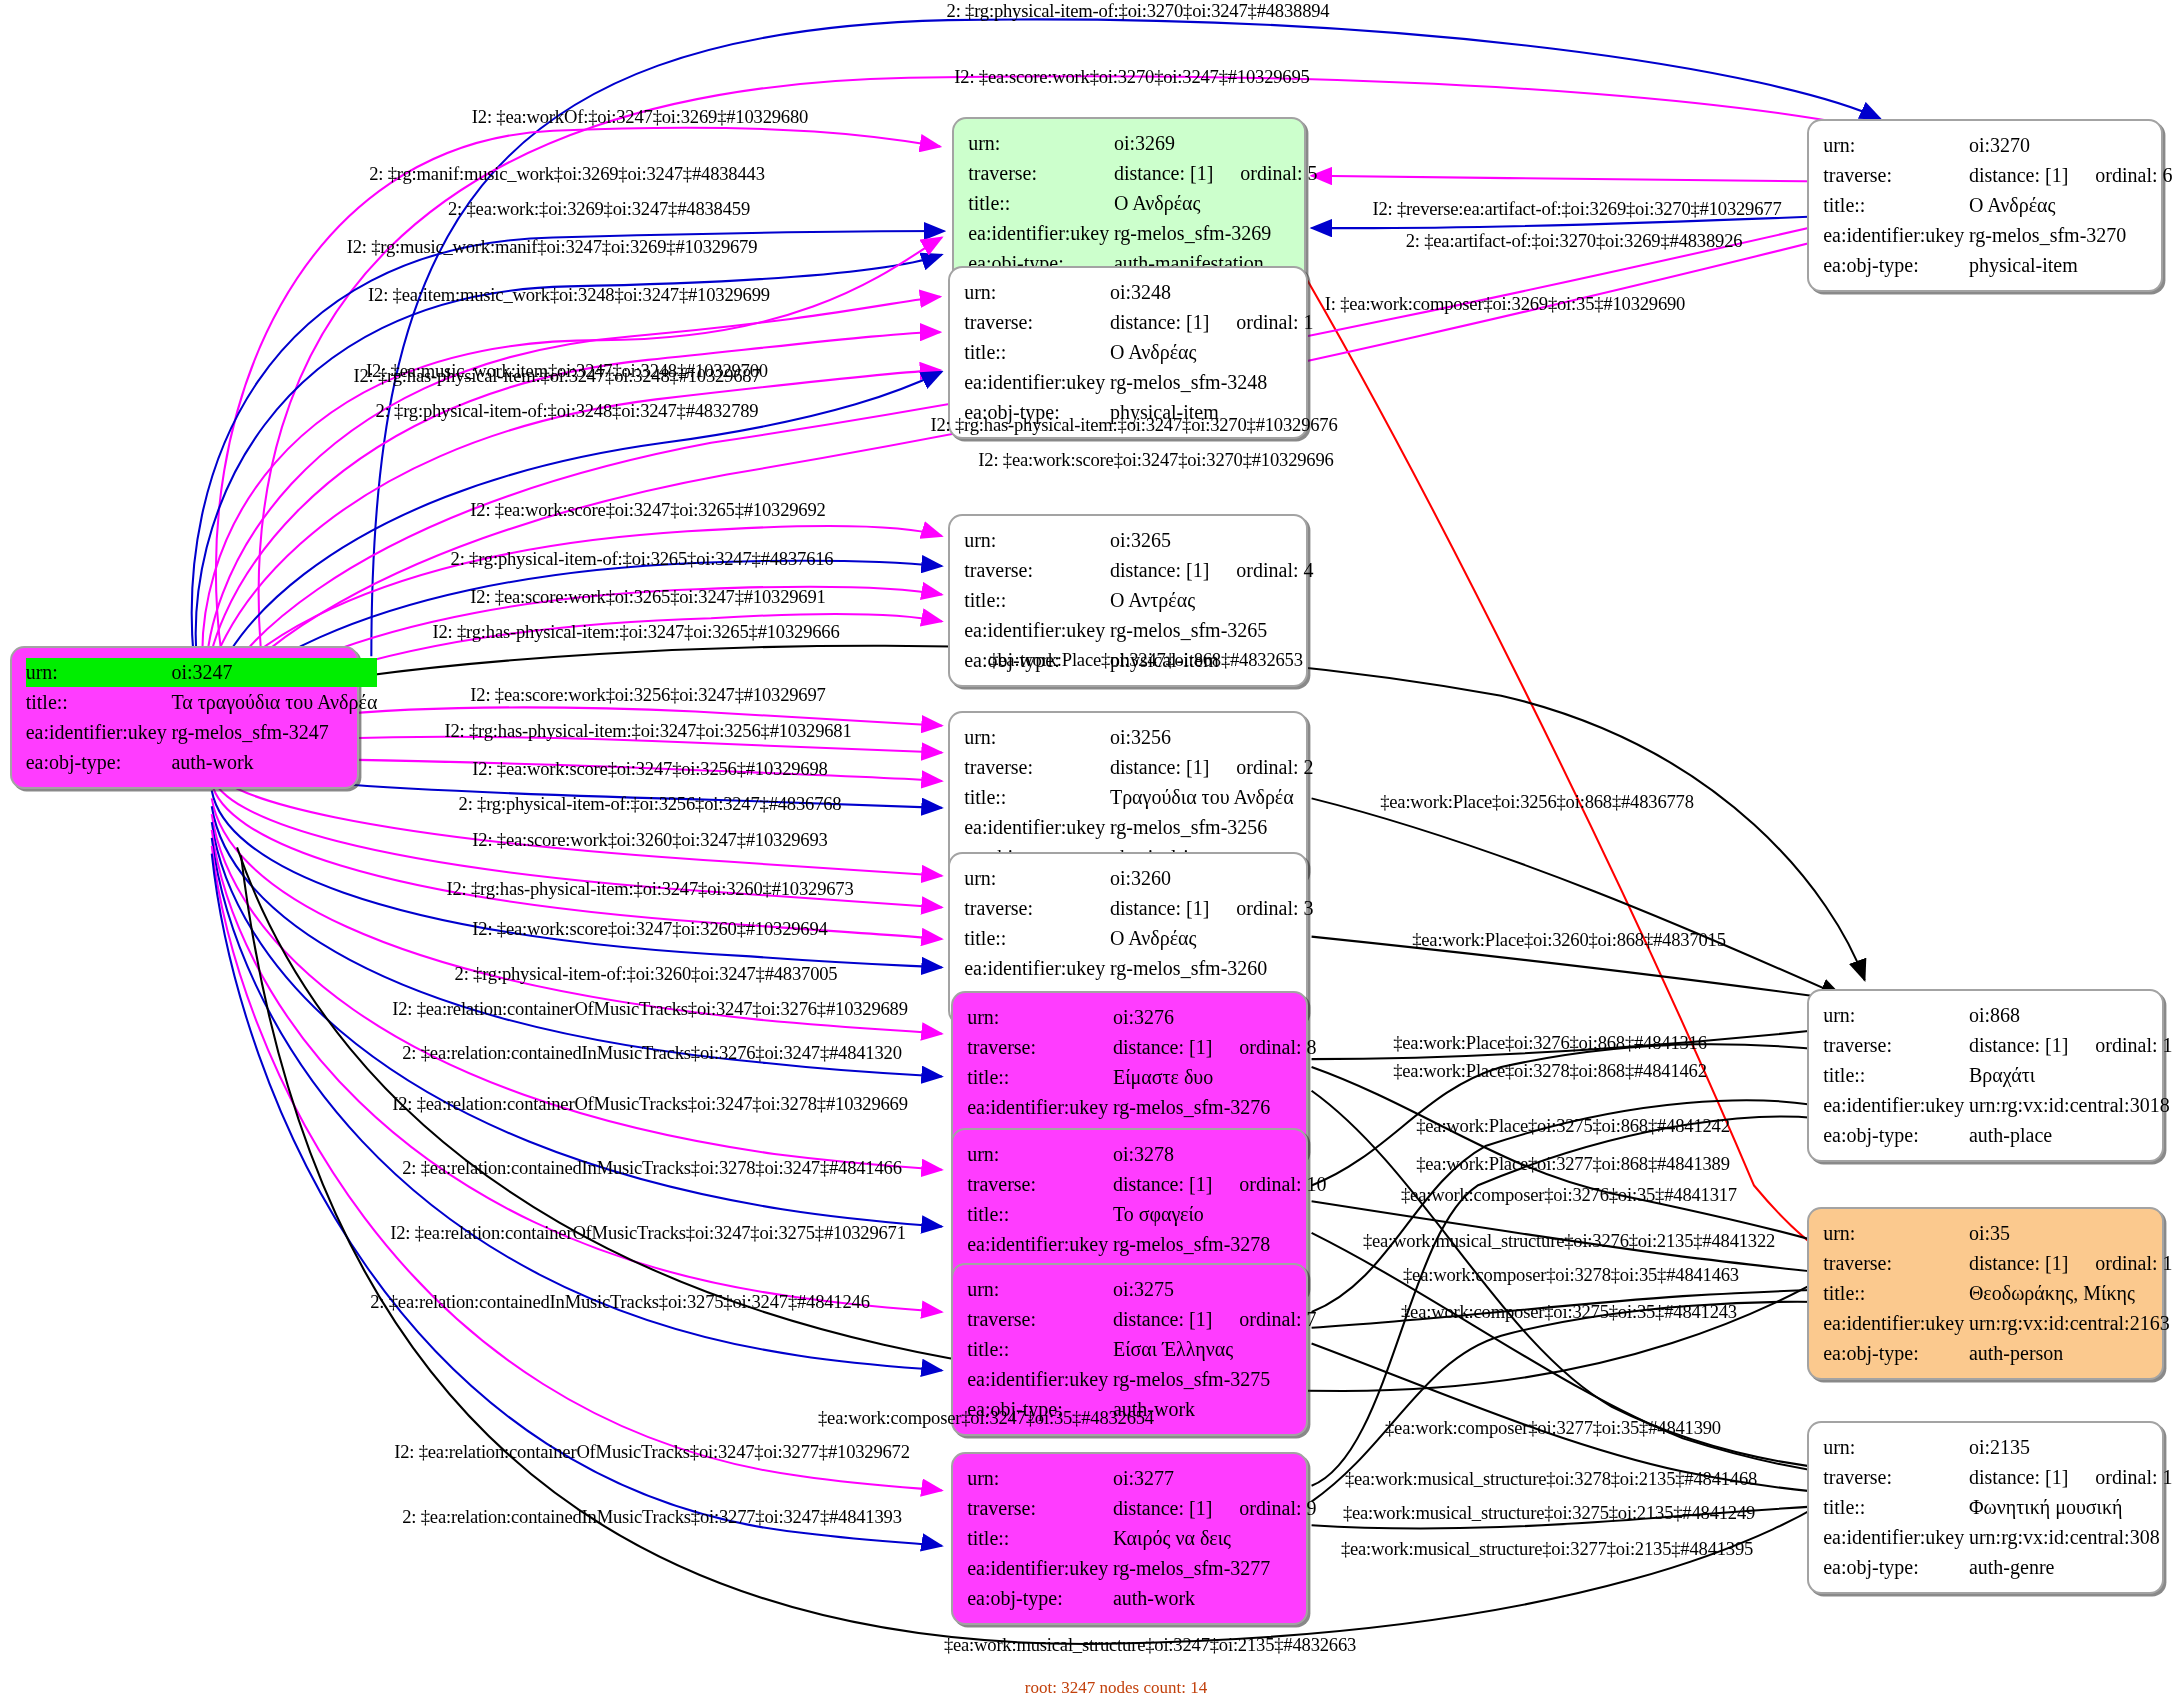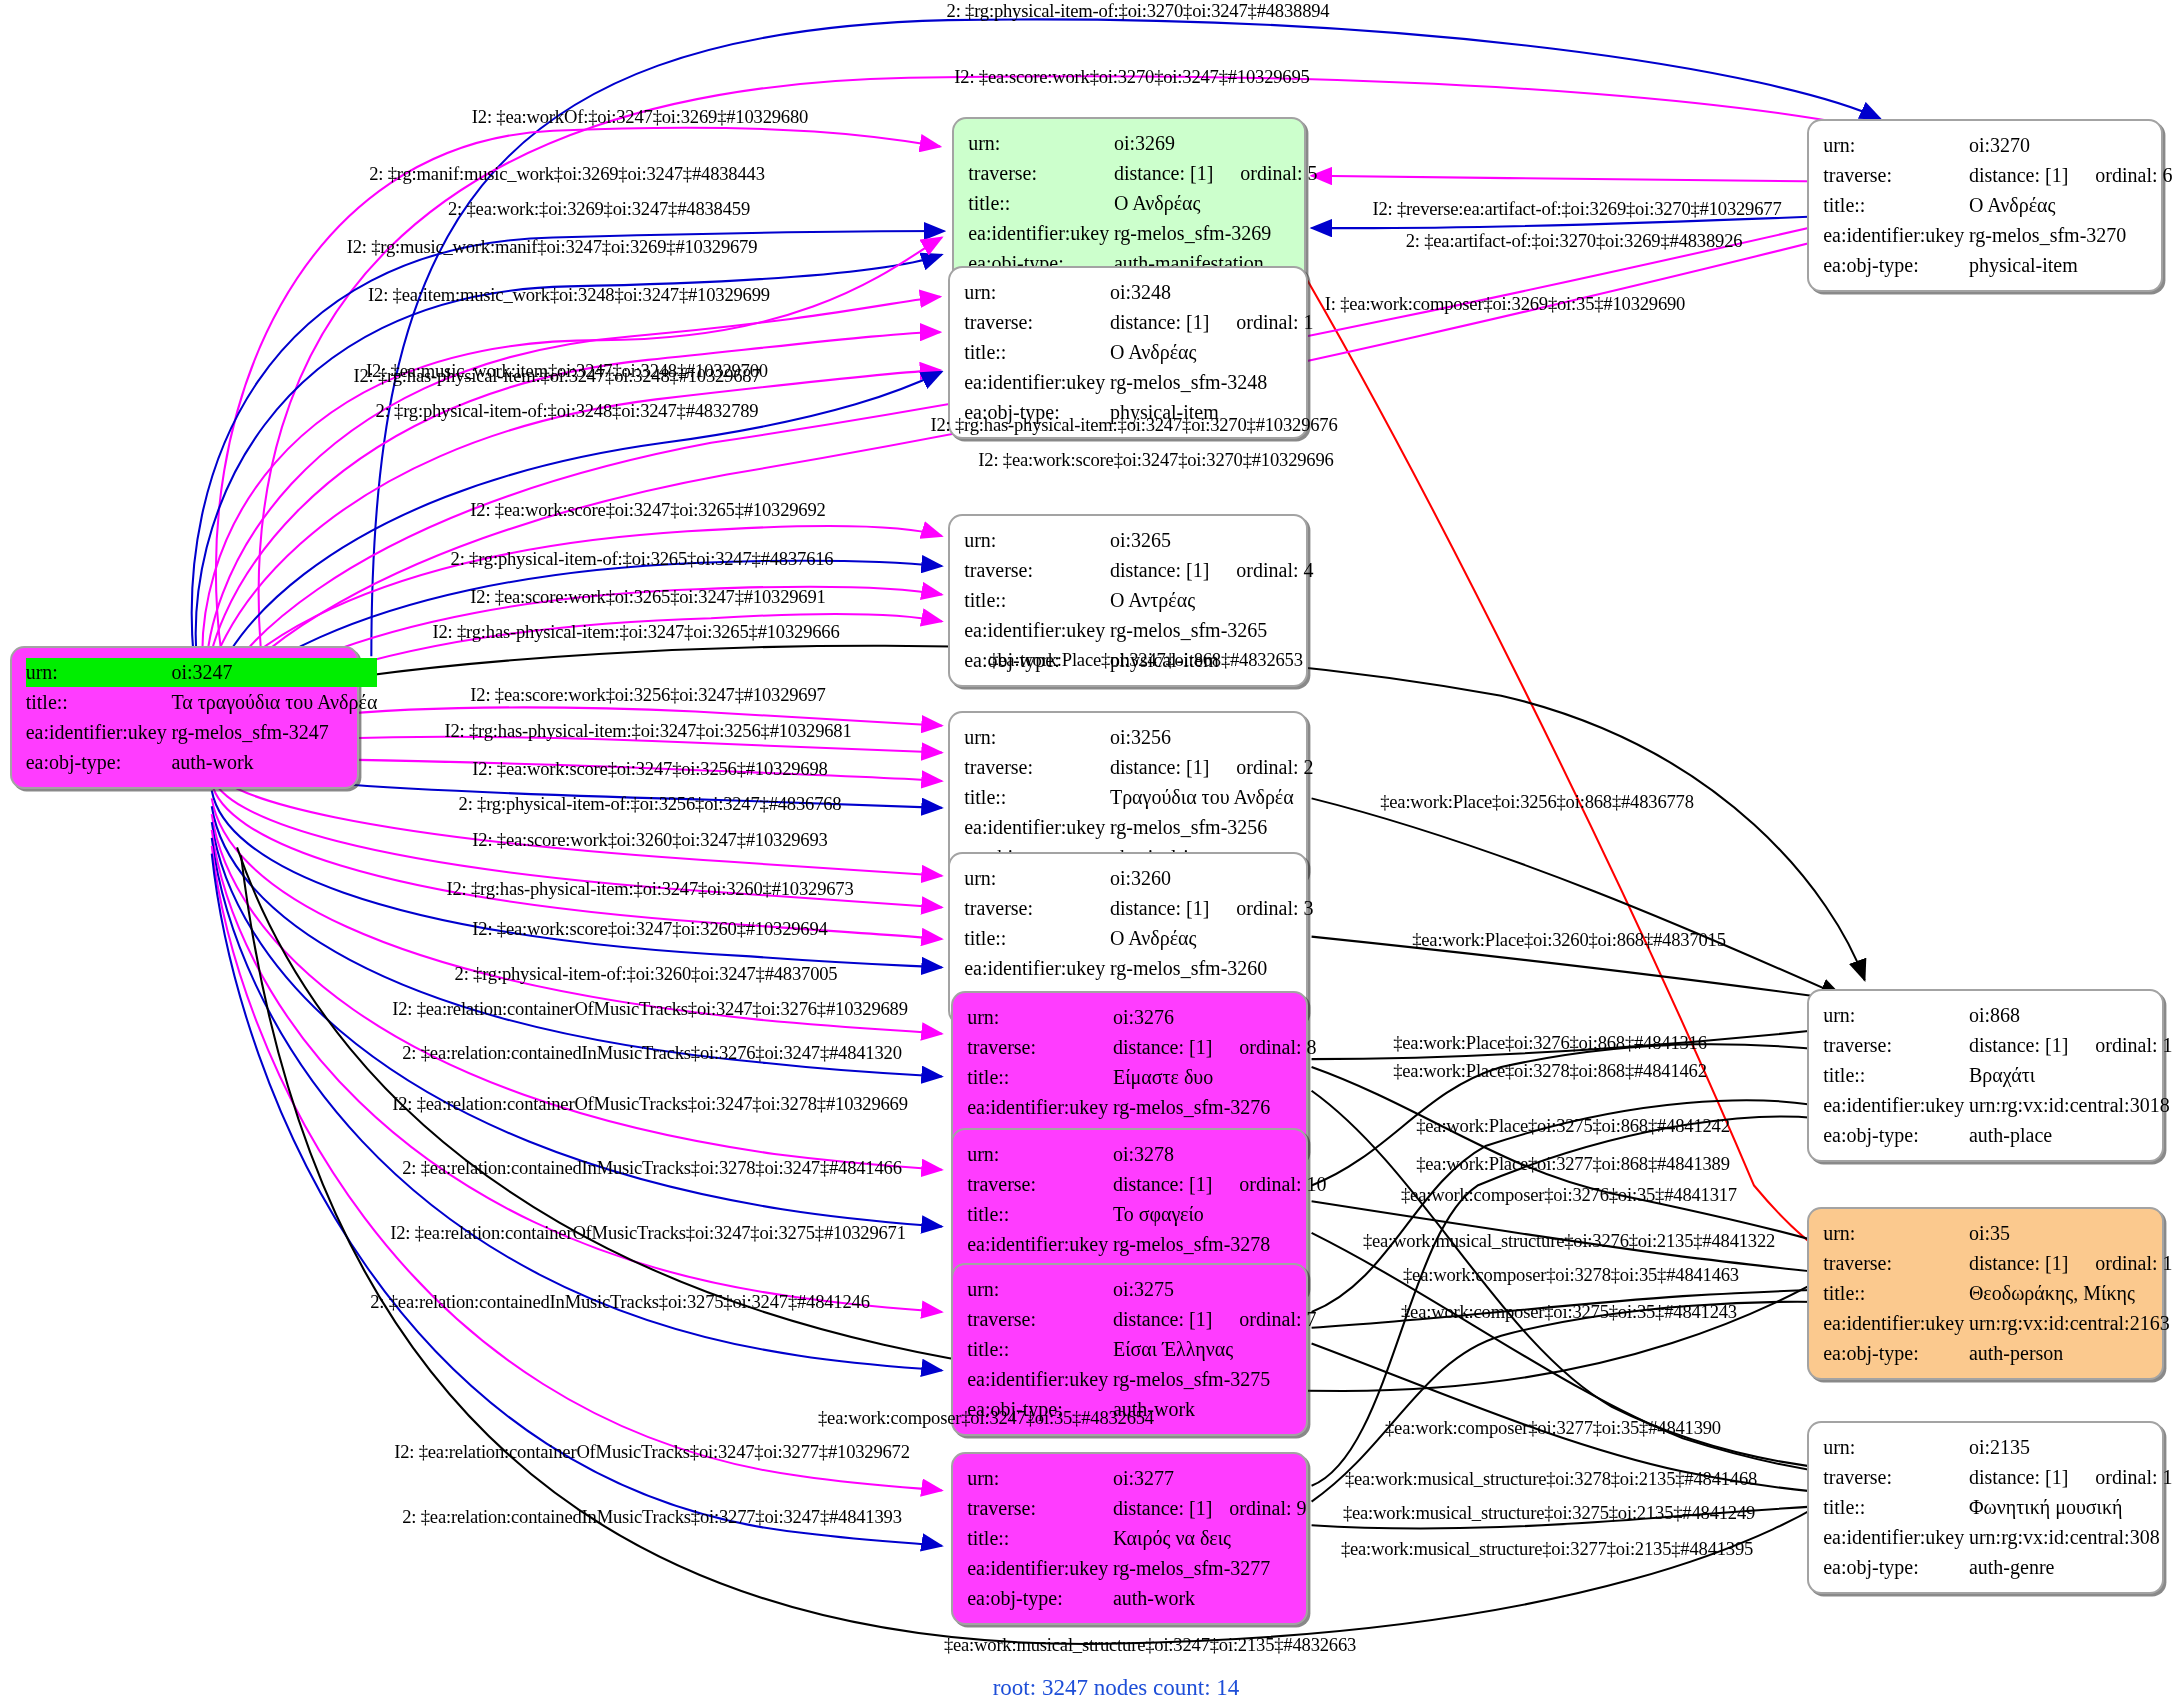--- a/index.html
+++ b/index.html
@@ -17,21 +17,21 @@
   .node td.v{width:auto;}
   .hl td{background:#00ee00;}
 
   .n-magenta{background:#ff3cff;}
   .n-green{background:#ccffcc;}
   .n-orange{background:#fbc98e;}
   .n-white{background:#ffffff;}
 
   .elabel{position:absolute;font-size:18.6px;color:#000;white-space:nowrap;
           transform:translate(-50%,-50%);letter-spacing:-0.2px;}
-  .footer{position:absolute;font-size:23px;color:#1d4ed8;white-space:nowrap;
+  .footer{position:absolute;font-size:17px;color:#c2410c;white-space:nowrap;
           transform:translate(-50%,-50%);}
 </style>
 </head>
 <body>
 
 <div id="canvas">
 
   <svg id="edges" viewBox="0 0 2749 2157">
     <defs>
       <marker id="am" markerWidth="11" markerHeight="9" refX="10" refY="4.5" orient="auto">
@@ -395,21 +395,21 @@
 
   <div class="node n-magenta" style="left:951px;top:1452px;width:357px;">
     <table>
       <tbody>
           <tr>
             <td class="k">urn:</td>
             <td class="v">oi:3277</td>
           </tr>
       <tr>
             <td class="k">traverse:</td>
-            <td class="v"><span>distance: [1]</span><span style="padding-left:17px">ordinal: 9</span></td>
+            <td class="v"><span>distance: [1]</span><span style="padding-left:27px">ordinal: 9</span></td>
           </tr>
       <tr>
             <td class="k">title::</td>
             <td class="v">Καιρός να δεις</td>
           </tr>
       <tr>
             <td class="k">ea:identifier:ukey</td>
             <td class="v">rg-melos_sfm-3277</td>
           </tr>
       <tr>

